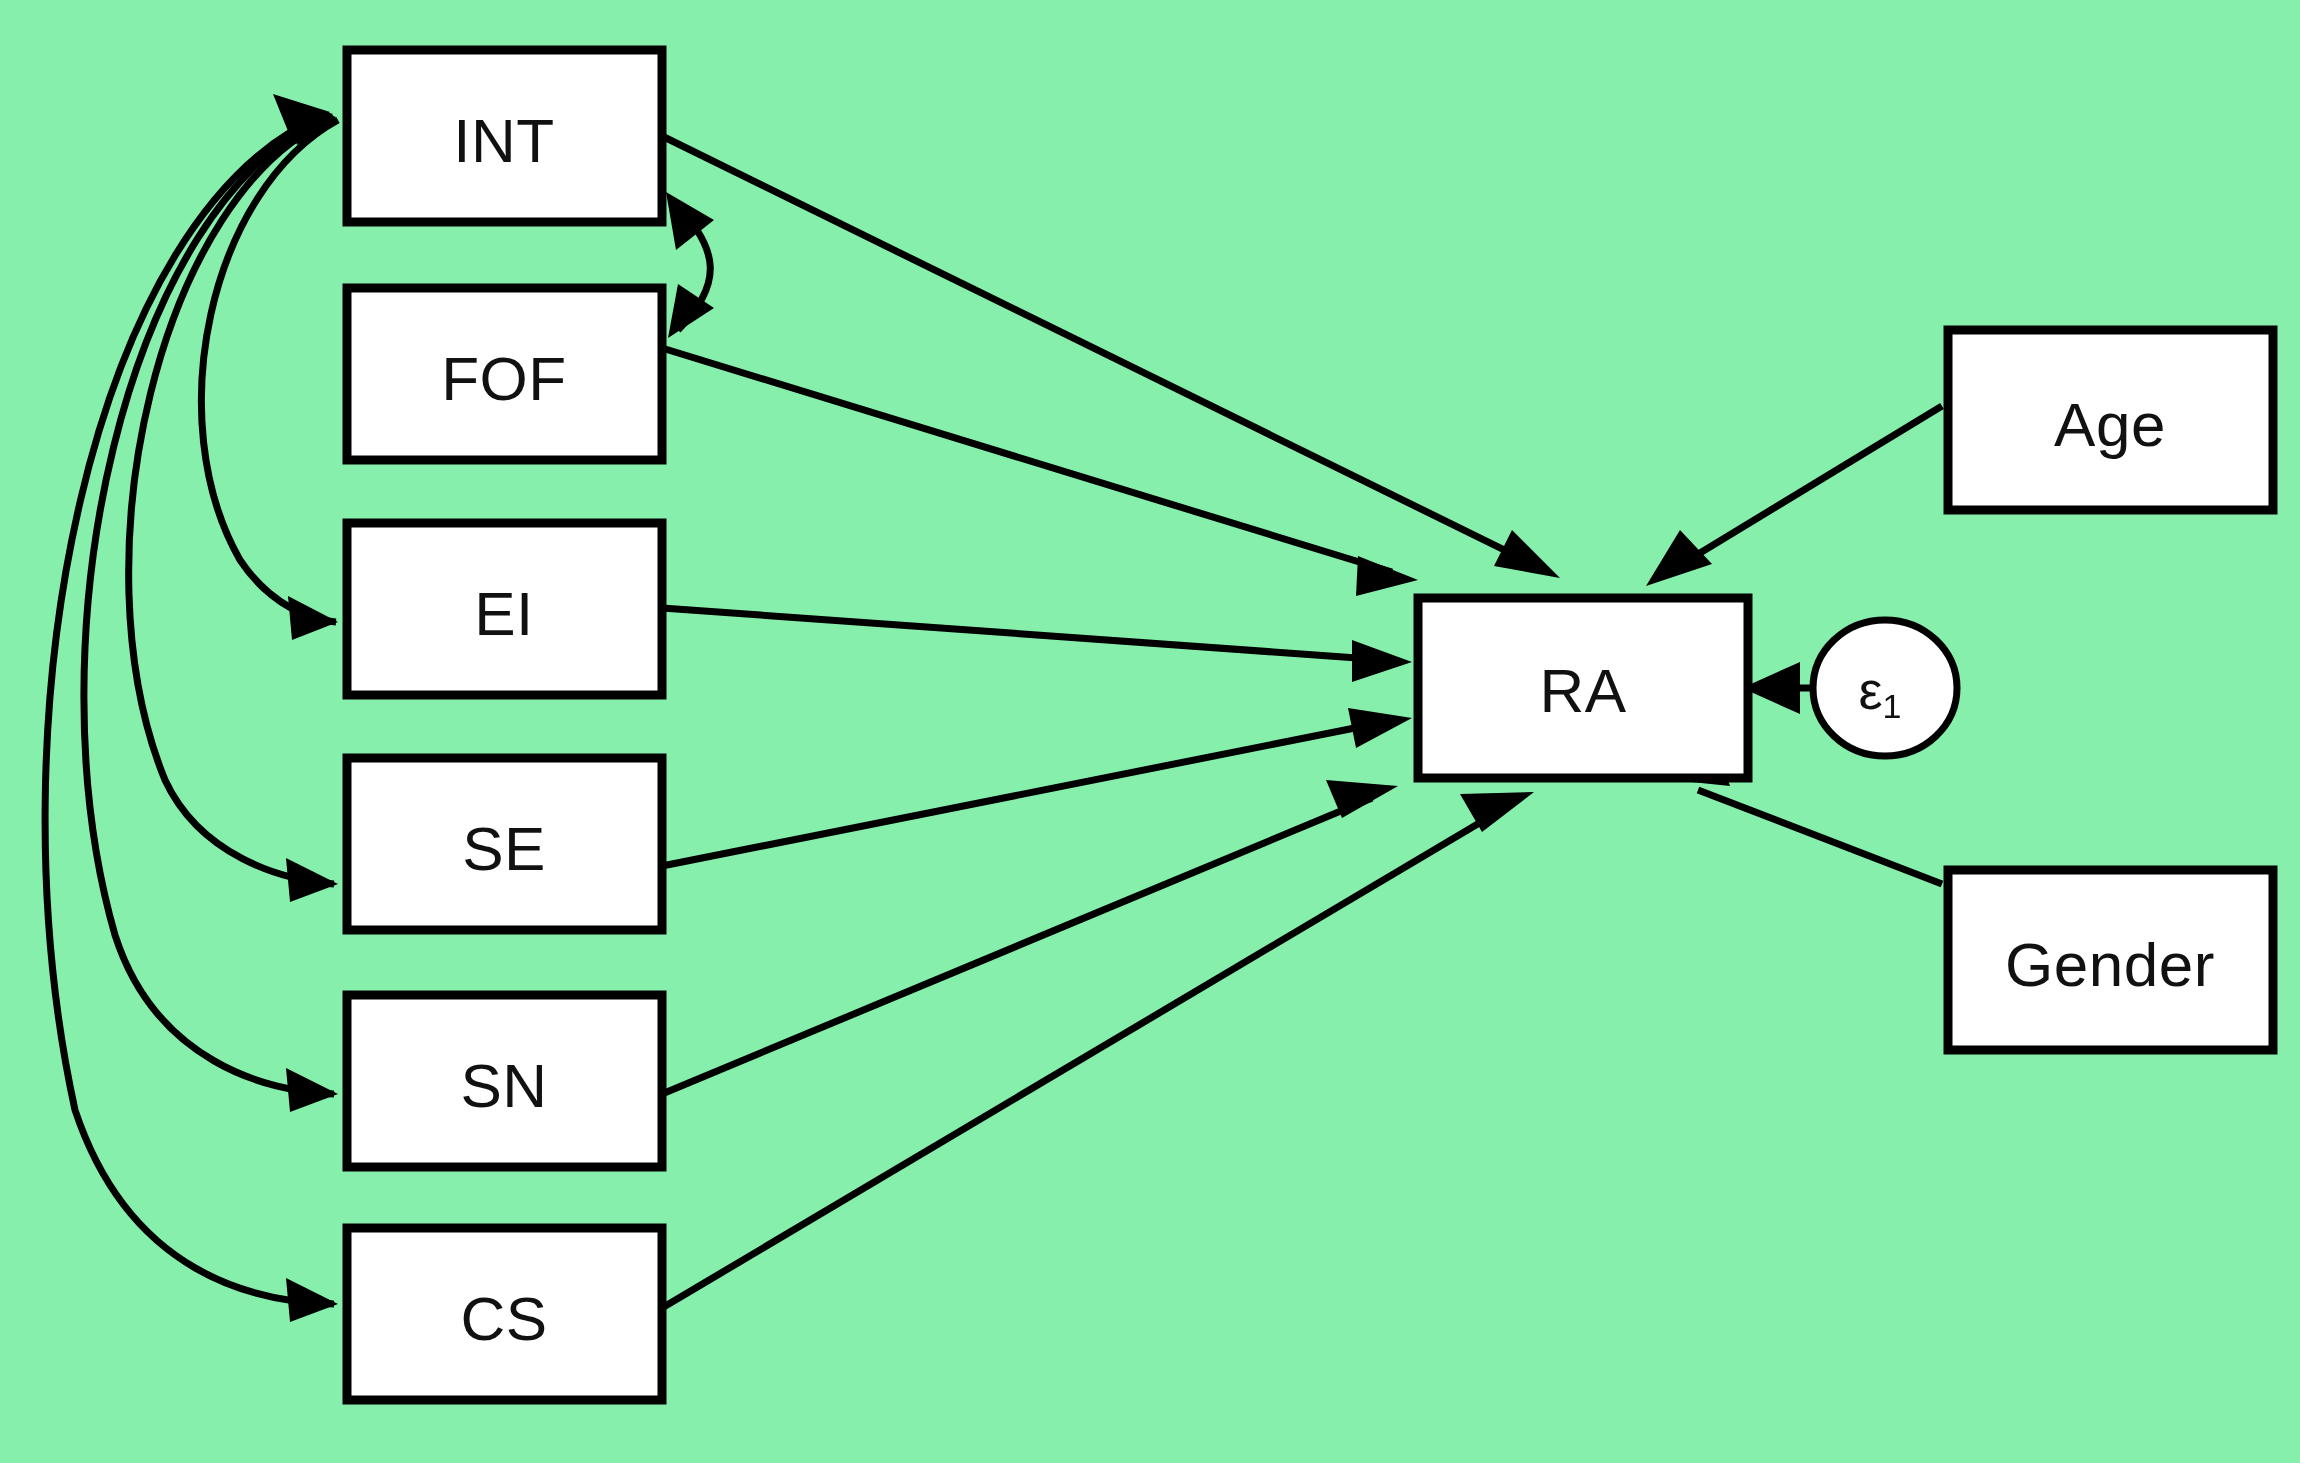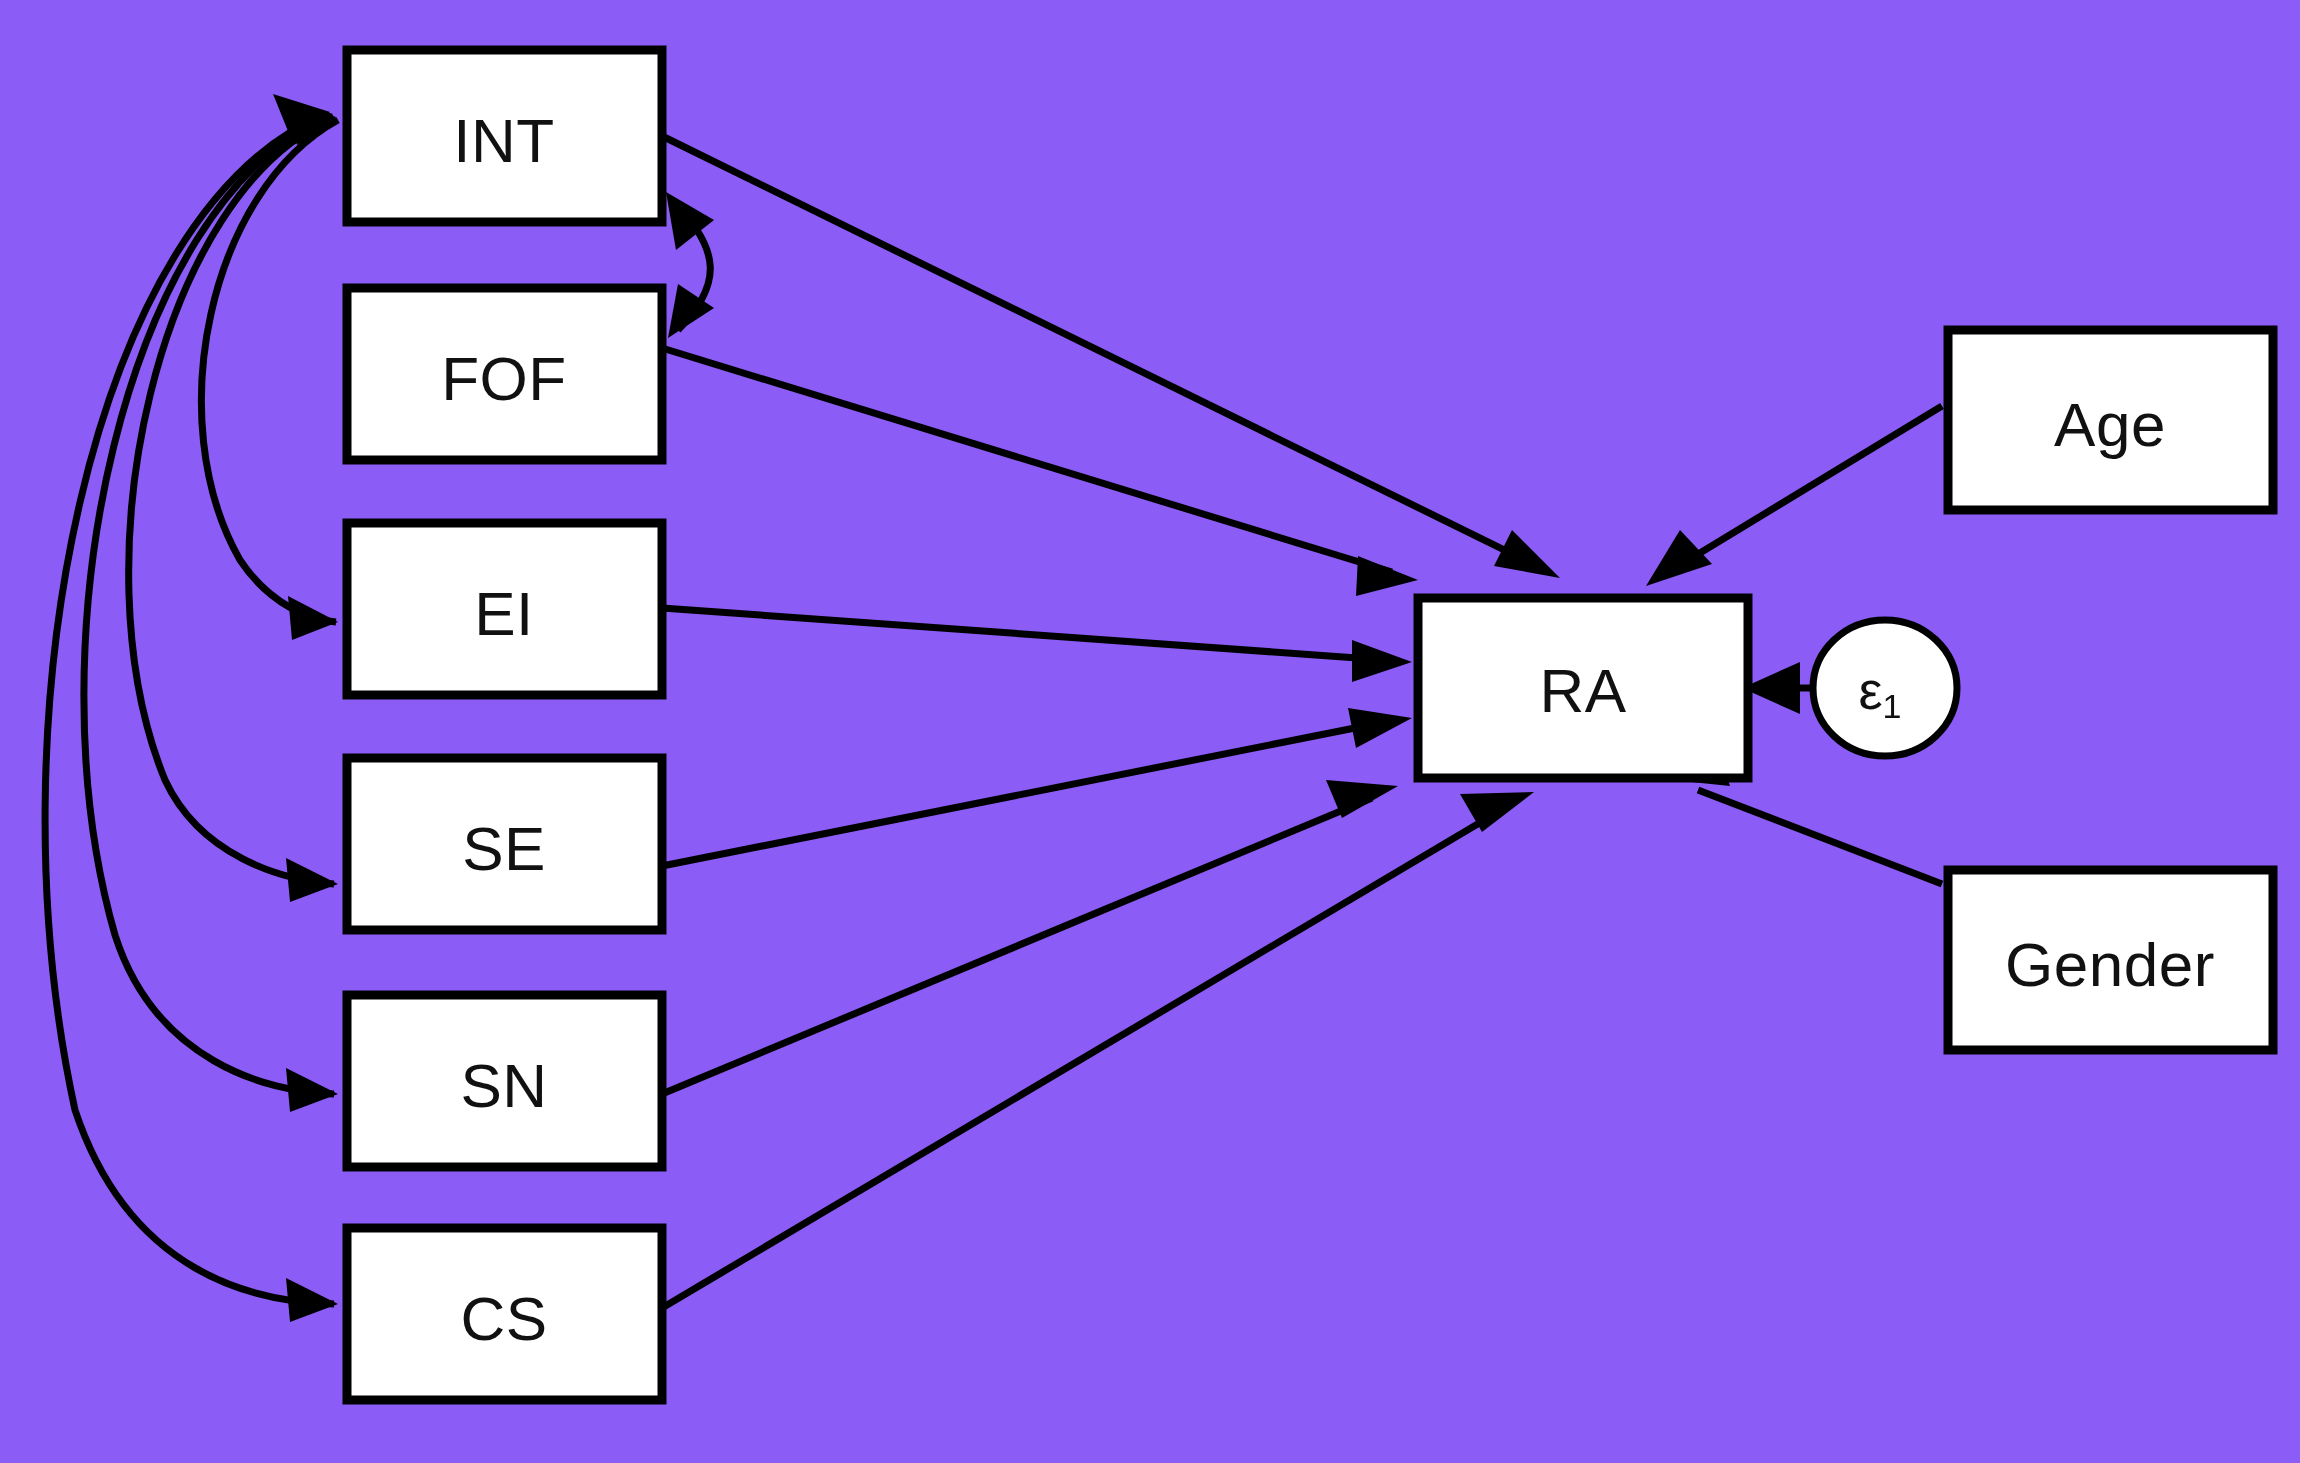--- a/index.html
+++ b/index.html
@@ -11,21 +11,21 @@
   body {
     width: 2300px;
     height: 1463px;
     font-family: "Liberation Sans", sans-serif;
     overflow: hidden;
   }
   #diagram-root {
     position: relative;
     width: 2300px;
     height: 1463px;
-    background: #8b5cf6;
+    background: #86efac;
   }
   #sem-svg {
     position: absolute;
     top: 0;
     left: 0;
     width: 2300px;
     height: 1463px;
     display: block;
   }
   .node-rect {

